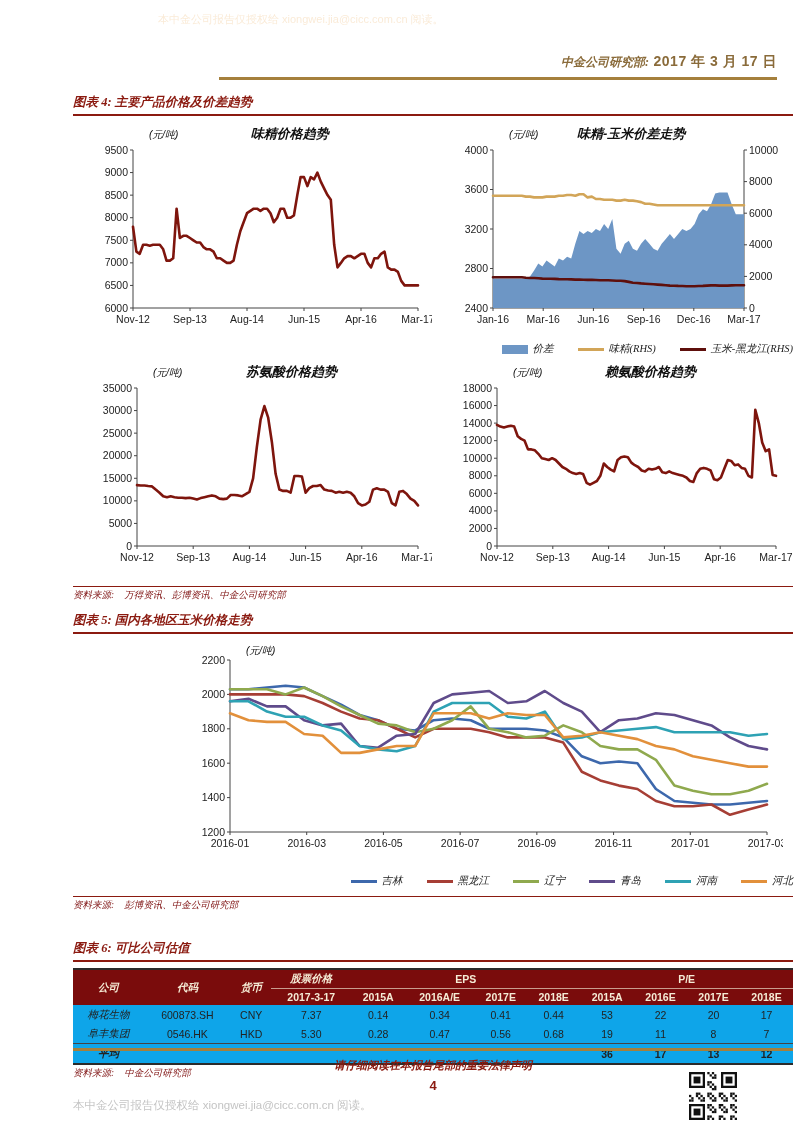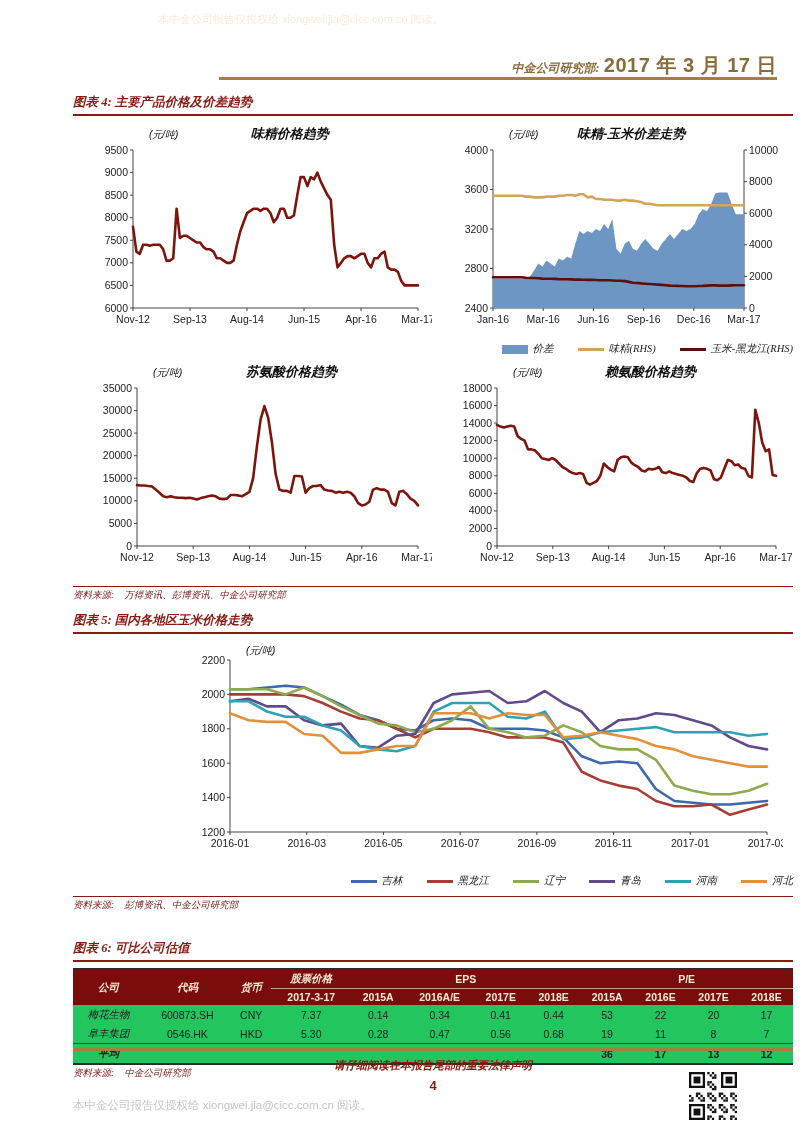--- a/index.html
+++ b/index.html
@@ -6,21 +6,21 @@
   .page{position:relative;width:800px;height:1131px;background:#fff;overflow:hidden;
         font-family:"Liberation Sans",sans-serif;color:#222;margin-left:33px;}
   .kai{font-family:"Liberation Serif",serif;font-style:italic;}
   
   .top-watermark{position:absolute;left:125px;top:12px;font-size:11px;color:#E8A24A;opacity:.22;}
   .logo{position:absolute;left:58px;top:36px;display:flex;align-items:center;gap:7px;}
   .logo-en{font-size:16px;font-weight:bold;color:#8B1A10;letter-spacing:1px;line-height:1;}
   .logo-cn{font-size:13.5px;font-weight:bold;color:#8B1A10;line-height:1.15;}
   .hdr-right{position:absolute;right:56px;top:52px;color:#8A6B3A;white-space:nowrap;}
   .hdr-right .dept{font-size:12px;font-weight:bold;}
-  .hdr-right .date{font-size:20px;font-weight:bold;letter-spacing:.5px;}
+  .hdr-right .date{font-size:14px;font-weight:bold;letter-spacing:.5px;}
   .gold-rule{position:absolute;left:186px;top:77px;width:558px;height:3px;background:#A5803C;}
   
   .fig{position:absolute;left:40px;width:720px;}
   .fig-title{margin:0;font-size:12.5px;font-weight:bold;color:#8B1A10;
              border-bottom:2px solid #8B1A10;padding-bottom:3px;}
   .fig-source{border-top:1.5px solid #8B1A10;padding-top:2px;font-size:9.5px;color:#7E1010;}
   .fig-source.noline{border-top:none;}
   .src-label{margin-right:10px;}
   #fig4{top:94px;}
   #fig5{top:612px;}
@@ -36,21 +36,21 @@
   .sw-rect{height:9px;}
   .sw-line{height:3px;}
   #fig5 .chart5-wrap{margin-left:105px;margin-top:4px;}
   #fig5 .legend{margin:4px 0 8px 0;}
   #fig4 .fig-source{margin-top:8px;}
   
   table.val{width:720px;border-collapse:collapse;margin-top:6px;border-top:2px solid #2b2b2b;
             border-bottom:2px solid #2b2b2b;font-size:10.5px;}
   table.val th{background:#7A0C0C;color:#F5EBD5;font-weight:bold;padding:2px 2px;text-align:center;}
   table.val th.grp{border-bottom:1px solid rgba(245,235,213,.65);}
-  table.val td{padding:2.5px 2px;text-align:center;background:#22c55e;}
+  table.val td{padding:2.5px 2px;text-align:center;background:#0ea5e9;}
   table.val tr.avg td{border-top:1px solid #444;font-weight:bold;}
   
   #footer{position:absolute;left:40px;top:1048px;width:720px;}
   .footer-rule{height:3px;background:#A5803C;}
   .legal{text-align:center;margin-top:7px;font-size:11px;font-weight:bold;color:#8B1A10;}
   .pagenum{text-align:center;margin-top:5px;font-size:13px;font-weight:bold;color:#8B1A10;}
   .bottom-watermark{position:absolute;left:0;top:50px;font-size:11.5px;color:#C4C4C4;}
   .qr{position:absolute;right:56px;top:24px;}
 </style>
 </head>

